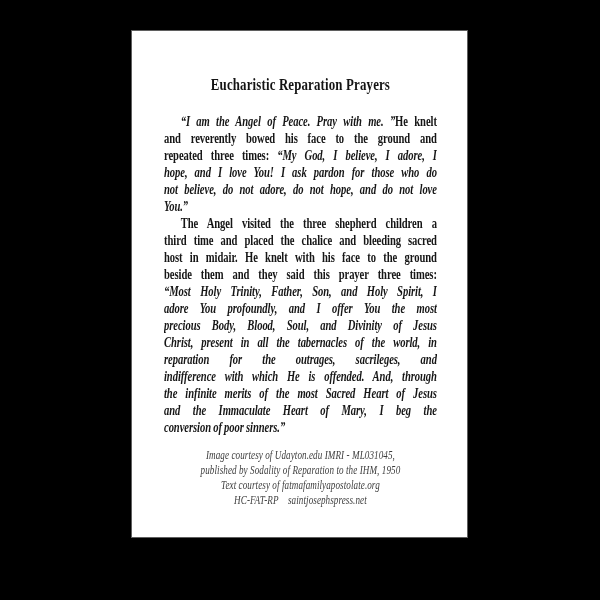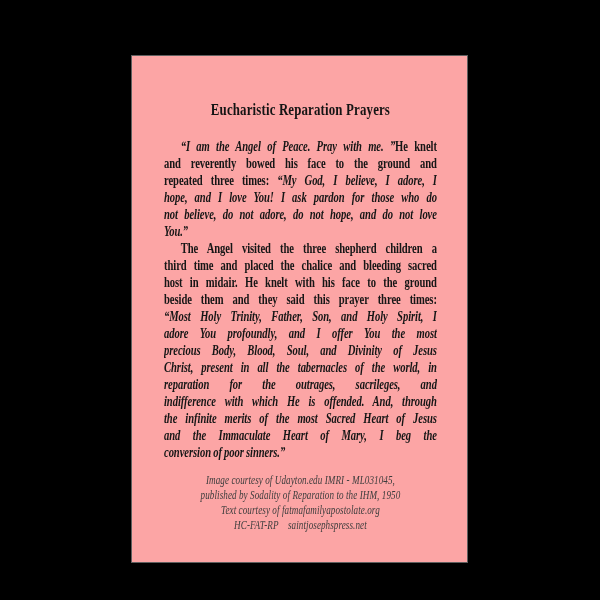--- a/index.html
+++ b/index.html
@@ -10,25 +10,25 @@
     width: 600px;
     height: 600px;
     background: #000000;
     position: relative;
     overflow: hidden;
     font-family: "Liberation Serif", serif;
   }
   .card {
     position: absolute;
     left: 131px;
-    top: 55px;
+    top: 30px;
     width: 337px;
     height: 508px;
     box-sizing: border-box;
-    background: #fca5a5;
+    background: #ffffff;
     border: 1px solid #5f5f5f;
     padding: 45px 45px 0 32px;
     overflow: hidden;
   }
   
   .content {
     width: 360px;
     transform: scaleX(0.758);
     transform-origin: 0 0;
   }

